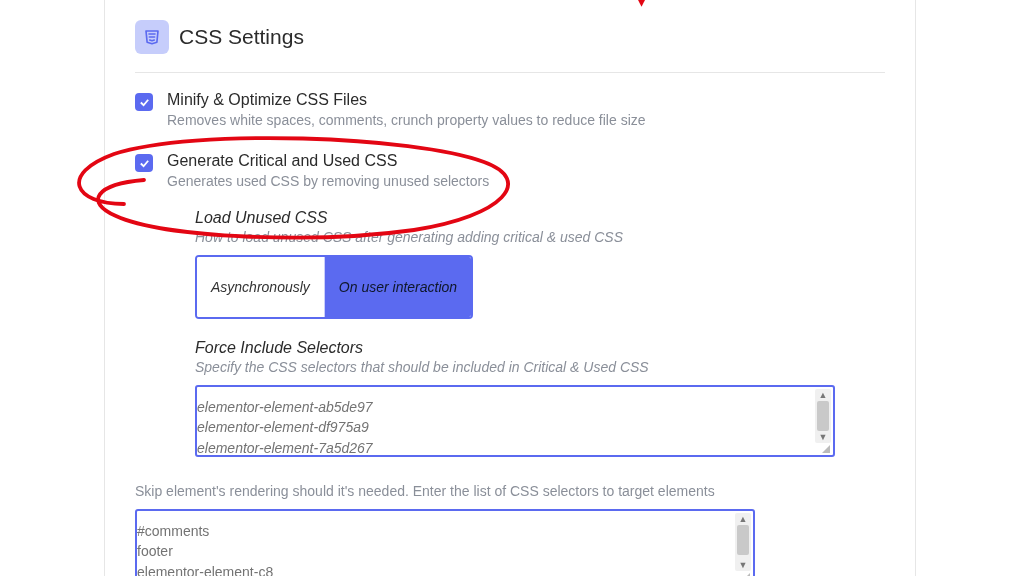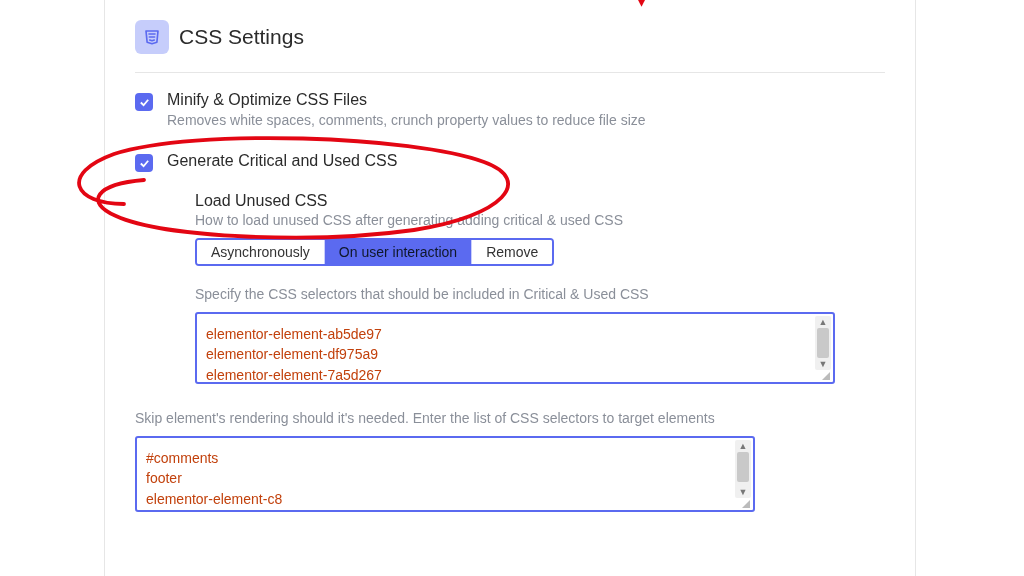--- a/index.html
+++ b/index.html
@@ -71,40 +71,41 @@
     color: #2b2b2b;
   }
   .option-desc {
     font-size: 14px;
     color: #8a8f99;
     margin-top: 3px;
   }
   .sub-block {
     margin-left: 60px;
     margin-top: 20px;
+    font-style: italic;
   }
   .sub-title {
     font-size: 16px;
     color: #2b2b2b;
     margin-bottom: 2px;
   }
   .sub-desc {
     font-size: 14px;
     color: #8a8f99;
     margin-bottom: 10px;
   }
   .button-group {
     display: inline-flex;
     border: 2px solid #5b6af0;
     border-radius: 4px;
     overflow: hidden;
     margin-bottom: 20px;
   }
   .button-group > div {
-    padding: 4px 14px;
+    padding: 22px 14px;
     font-size: 14px;
     cursor: pointer;
     background: #fff;
     color: #333;
   }
   .button-group > div.active {
     background: #5b6af0;
     color: #0f172a;
   }
   .button-group > div + div {
@@ -113,22 +114,22 @@
   .textarea-wrap {
     position: relative;
     border: 2px solid #5b6af0;
     border-radius: 3px;
     background: #fff;
     width: 640px;
   }
   .textarea-content {
     font-family: "Segoe UI", Arial, sans-serif;
     font-size: 14px;
-    color: #c2410c;
-    padding: 10px 24px 0 9px;
+    color: #737373;
+    padding: 10px 24px 0 0;
     height: 68px;
     overflow: hidden;
     line-height: 1.45;
     white-space: pre-line;
   }
   .scrollbar {
     position: absolute;
     right: 2px;
     top: 2px;
     bottom: 12px;
@@ -213,32 +214,33 @@
   </div>
 
   <div class="row" style="margin-top:24px;">
     <div class="checkbox">
       <svg viewBox="0 0 12 12" stroke="#fff" stroke-width="2" fill="none">
           <polyline points="2,6 5,9 10,3"></polyline>
         </svg>
     </div>
     <div>
       <div class="option-title">Generate Critical and Used CSS</div>
+      <div class="option-desc">Generates used CSS by removing unused selectors</div>
     </div>
   </div>
 
   <div class="sub-block">
     <div class="sub-title">Load Unused CSS</div>
     <div class="sub-desc">How to load unused CSS after generating adding critical &amp; used CSS</div>
     <div class="button-group">
       <div>Asynchronously</div>
       <div class="active">On user interaction</div>
-      <div>Remove</div>
-    </div>
-
+    </div>
+
+    <div class="sub-title">Force Include Selectors</div>
     <div class="sub-desc">Specify the CSS selectors that should be included in Critical &amp; Used CSS</div>
     <div class="textarea-wrap">
       <div class="textarea-content">elementor-element-ab5de97
 elementor-element-df975a9
 elementor-element-7a5d267</div>
       <div class="scrollbar">
         <div class="scroll-arrow">▲</div>
         <div class="scroll-track">
             <div class="scroll-thumb"></div>
           </div>

